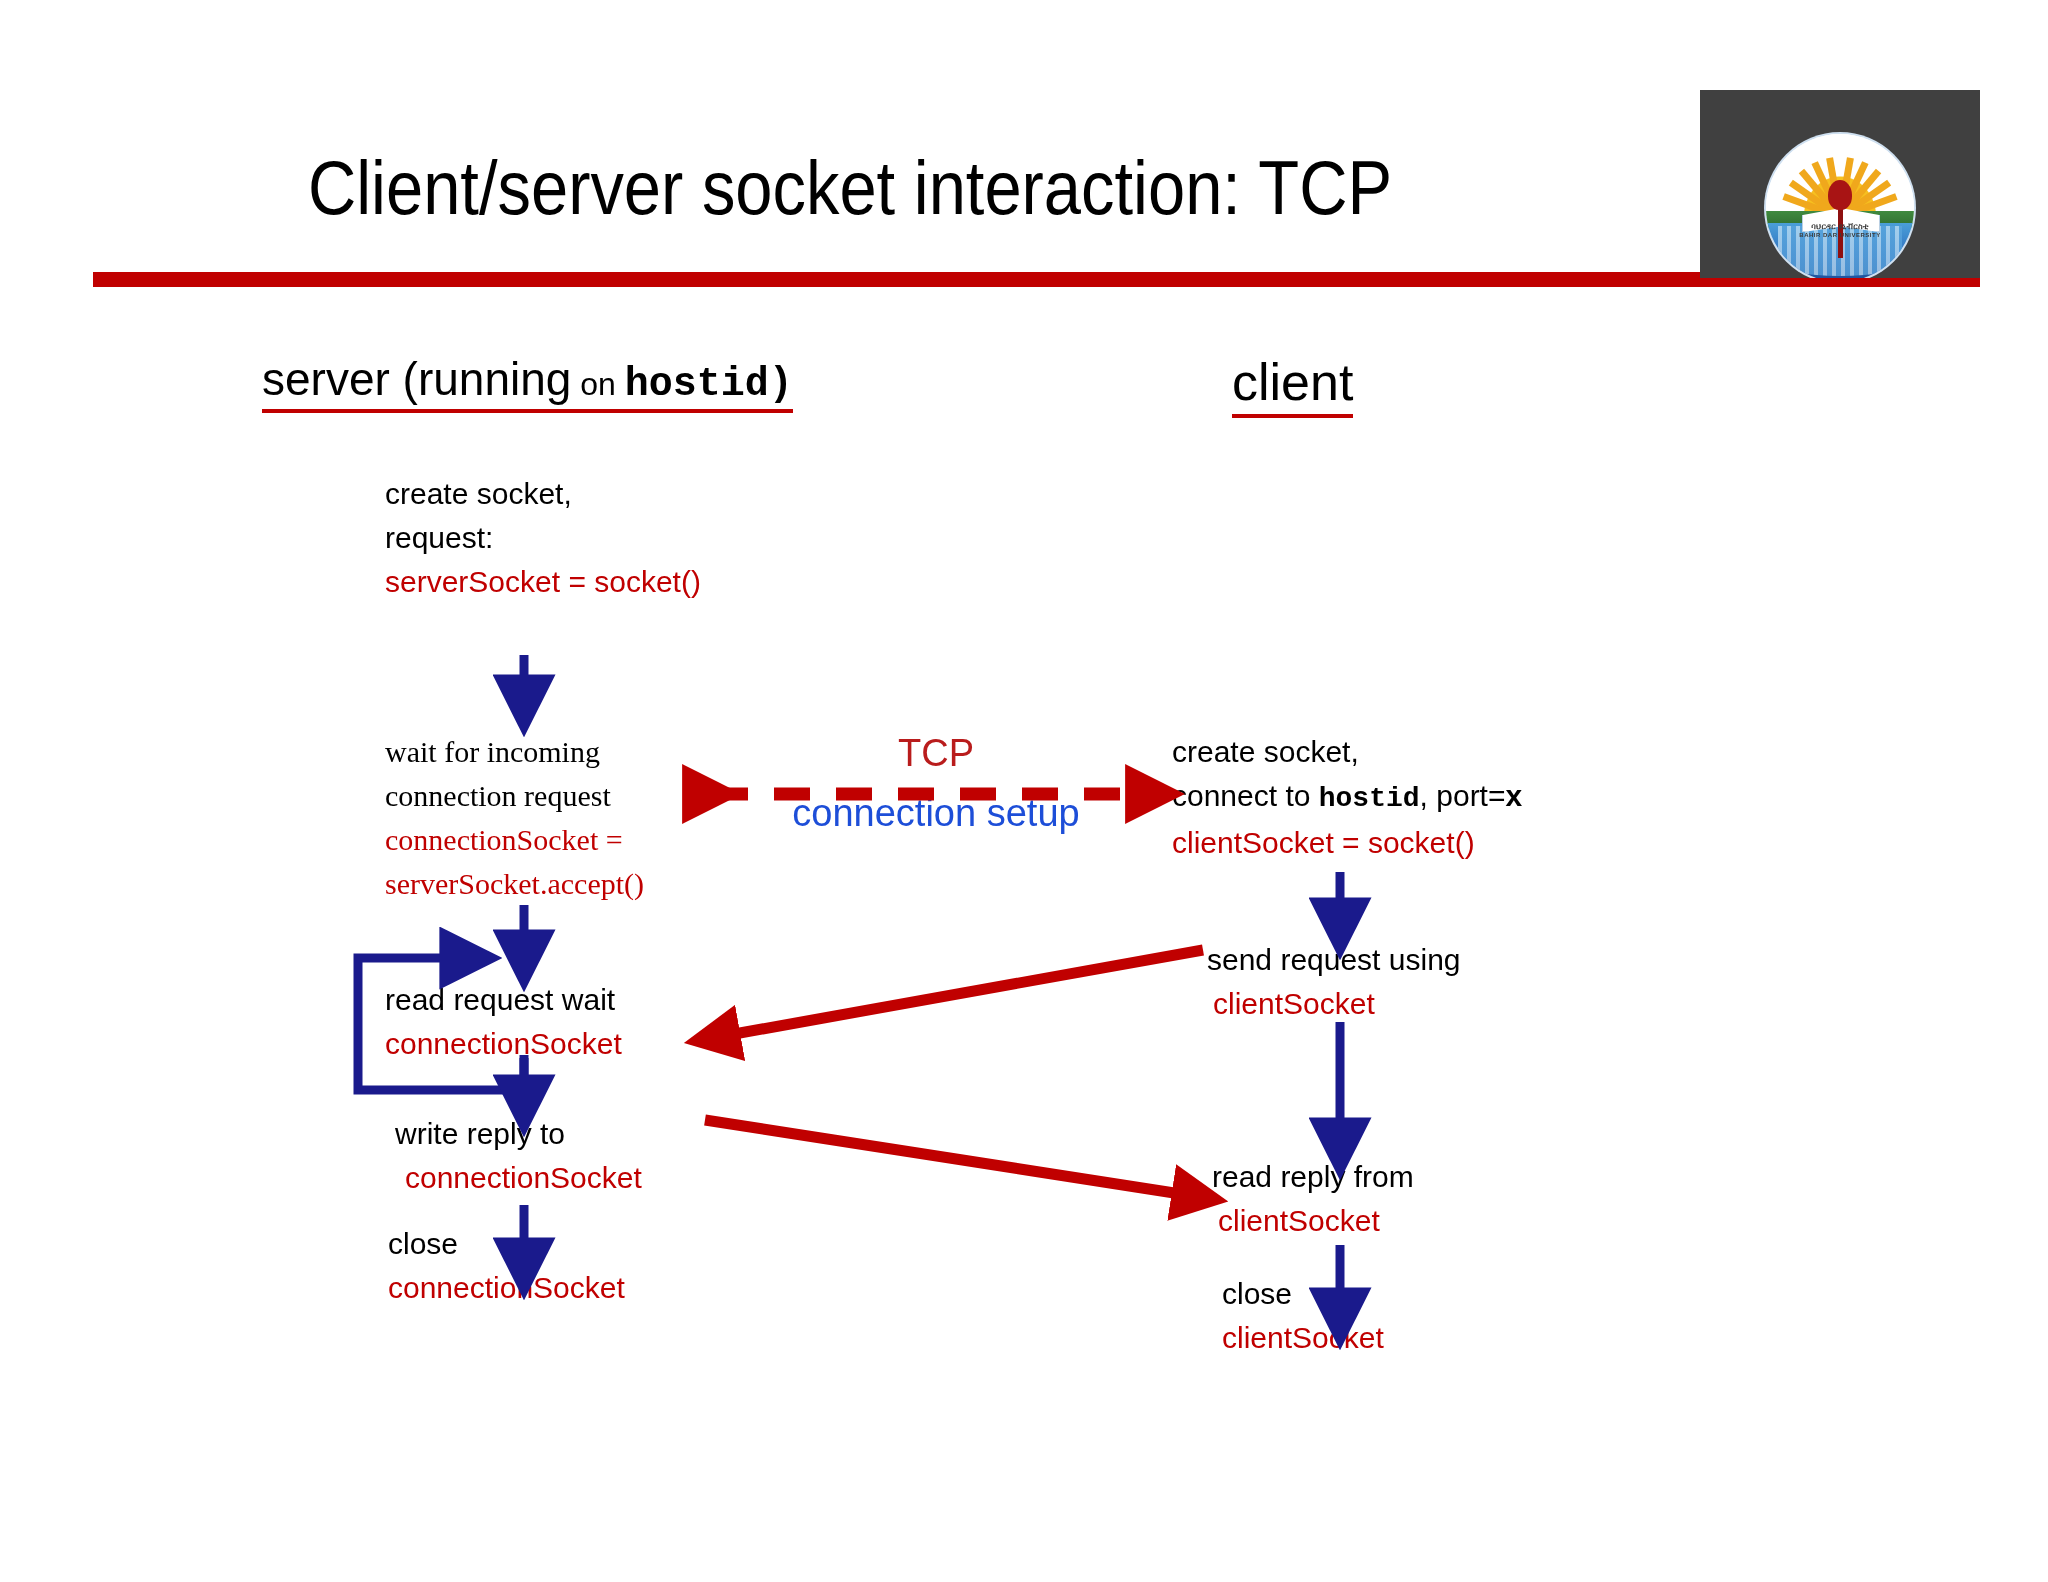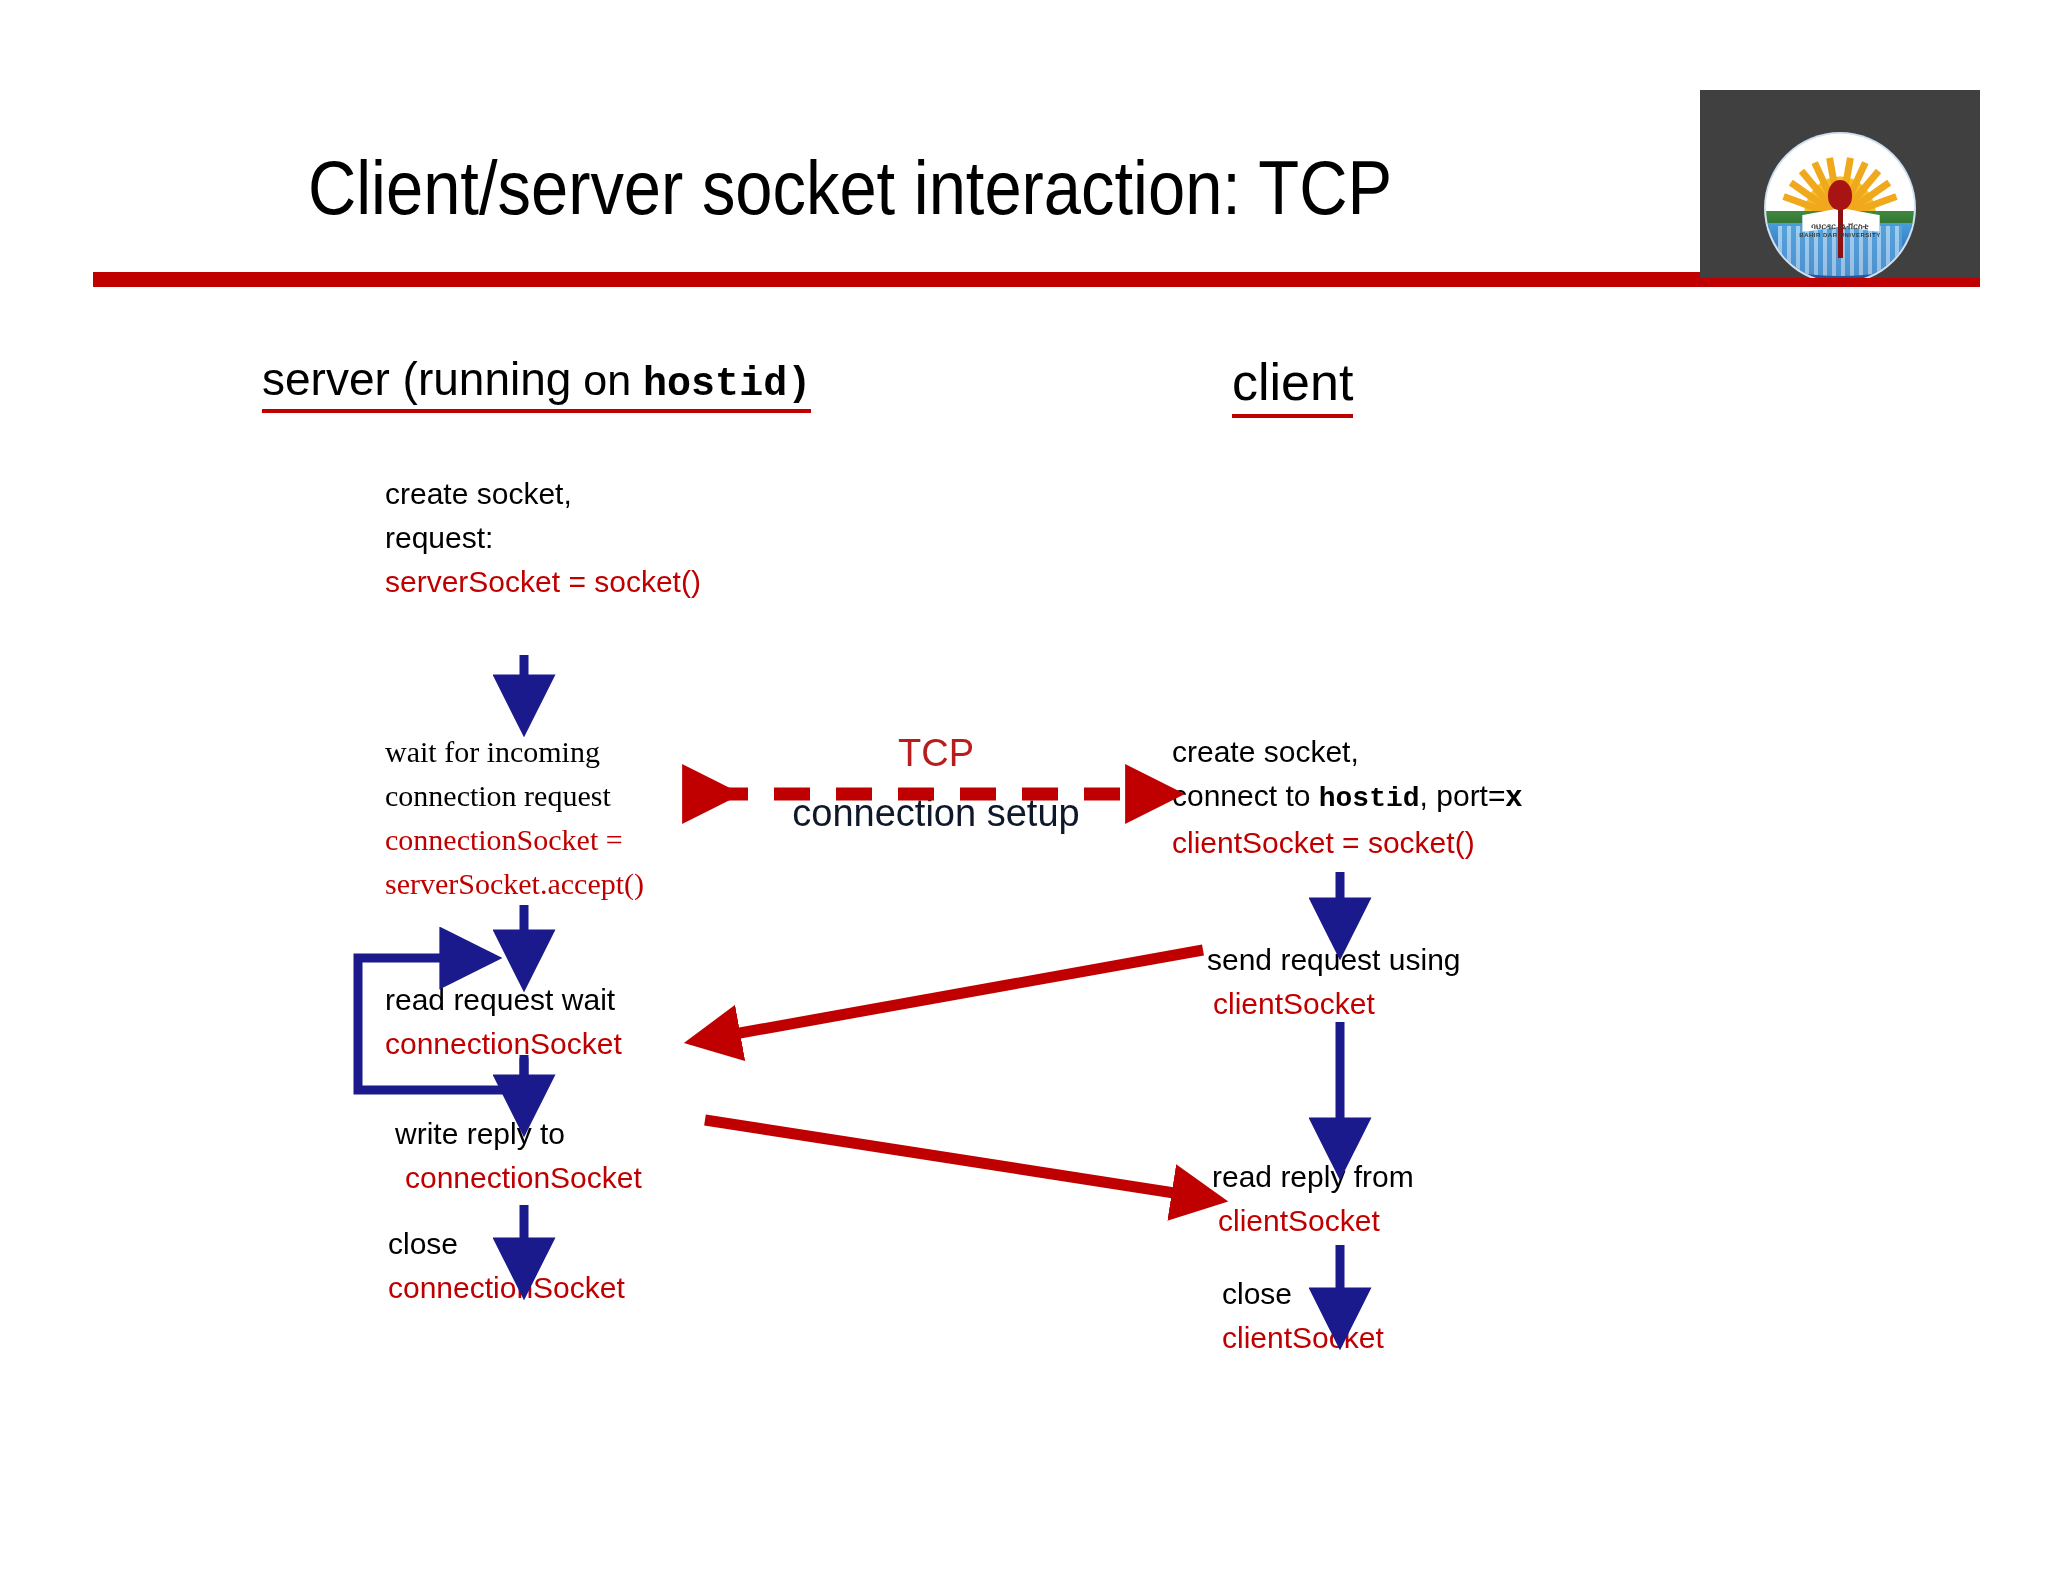--- a/index.html
+++ b/index.html
@@ -74,21 +74,21 @@
   
   .colhead{position:absolute;white-space:nowrap;color:#000;}
   .colhead .ul{
     display:inline-block;
     border-bottom:4px solid #C00000;
     padding-bottom:2px;
   }
   #server-head{left:262px; top:352px; font-size:46px;}
   #server-head .b{font-weight:normal;}
   #server-head .n{font-weight:normal;}
-  #server-head .sm{font-size:43px;text-align:center;}
+  #server-head .sm{font-size:32px;text-align:center;}
   #server-head .mono{font-family:"Liberation Mono","DejaVu Sans Mono",monospace;font-weight:bold;font-size:40px;}
   #client-head{left:1232px; top:352px; font-size:52px;}
 
   
   .step{position:absolute;white-space:nowrap;color:#000;font-size:30px;line-height:44px;}
   .step .red{color:#C00000;}
   .step .b{font-weight:bold;}
   .step .mono{font-family:"Liberation Mono","DejaVu Sans Mono",monospace;font-weight:bold;font-size:28px;margin-top:38px;}
 
   
@@ -182,21 +182,21 @@
     <div>read reply from</div>
     <div class="red" style="padding-left:6px;">clientSocket</div>
   </div>
 
   <div class="step" style="left:1222px; top:1272px;">
     <div>close</div>
     <div class="red">clientSocket</div>
   </div>
 
   <div style="position:absolute;left:786px;top:734px;width:300px;text-align:center;color:#b91c1c;font-size:38px;line-height:1.0;">TCP</div>
-  <div style="position:absolute;left:736px;top:794px;width:400px;text-align:center;color:#0f172a;font-size:38px;line-height:1.0;">connection setup</div>
+  <div style="position:absolute;left:736px;top:794px;width:400px;text-align:center;color:#1d4ed8;font-size:38px;line-height:1.0;">connection setup</div>
 
   <svg id="arrows" viewBox="0 0 2048 1582">
     <defs>
       <marker id="bluehead" markerWidth="7" markerHeight="7" refX="3.4" refY="3.5" orient="auto" markerUnits="strokeWidth">
         <path d="M0,0 L7,3.5 L0,7 z" fill="#1A1A8C"></path>
       </marker>
       <marker id="redhead" markerWidth="5.2" markerHeight="5.2" refX="2.6" refY="2.6" orient="auto" markerUnits="strokeWidth">
         <path d="M0,0 L5.2,2.6 L0,5.2 z" fill="#C00000"></path>
       </marker>
       <marker id="redheadthick" markerWidth="4.6" markerHeight="4.6" refX="2.3" refY="2.3" orient="auto" markerUnits="strokeWidth">

